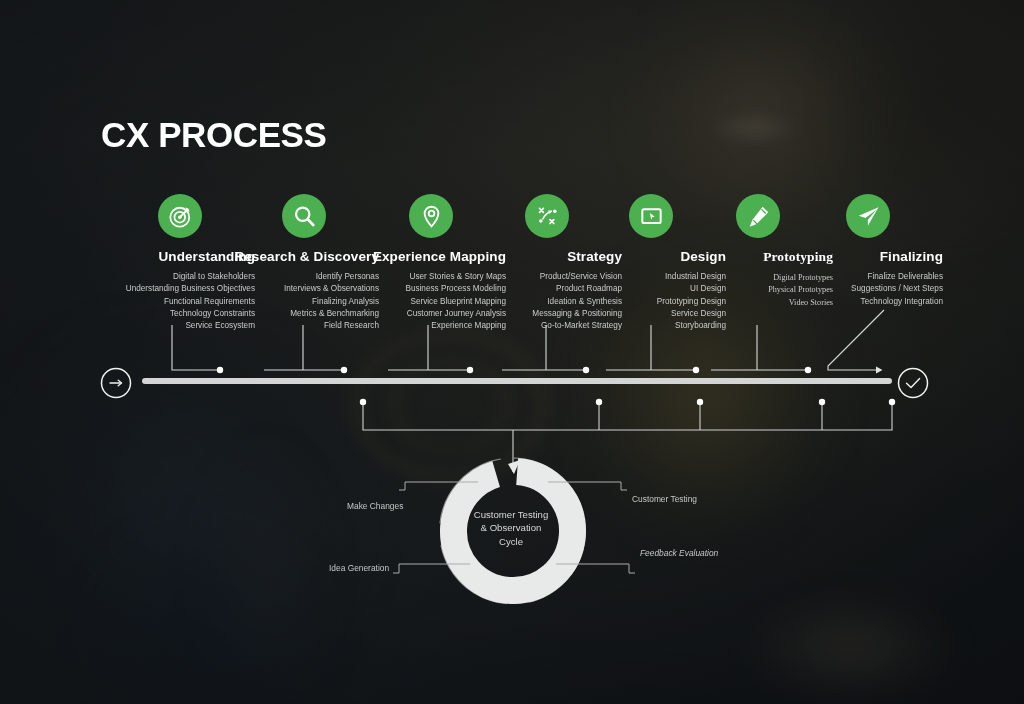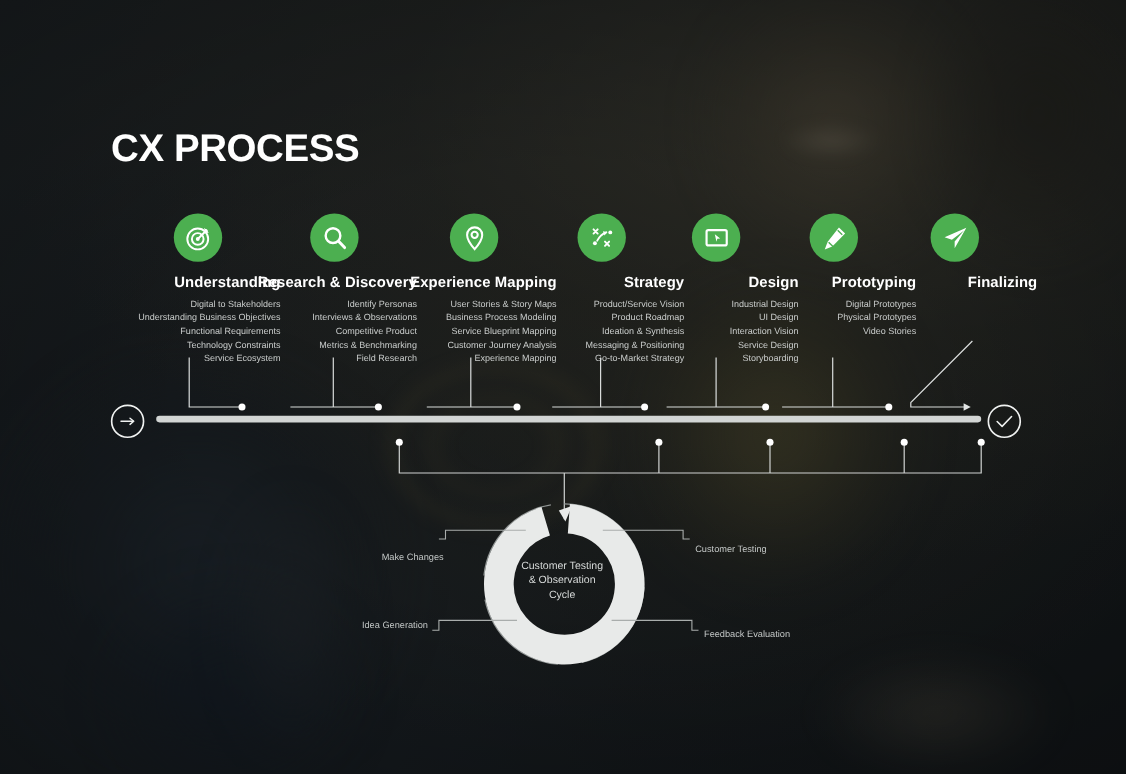--- a/index.html
+++ b/index.html
@@ -164,21 +164,21 @@
     <div class="pc">
       <svg width="25" height="25" viewBox="0 0 24 24">
         <circle cx="10.3" cy="9.8" r="6.4" fill="none" stroke="#fff" stroke-width="2.1"></circle>
         <path d="M15.2 14.7 L20.4 20.2" stroke="#fff" stroke-width="2.6" stroke-linecap="round"></path>
       </svg>
     </div>
     <div class="ph">Research &amp; Discovery</div>
     <ul class="pl">
       <li>Identify Personas</li>
       <li>Interviews &amp; Observations</li>
-      <li>Competitive Product</li>
+      <li>Finalizing Analysis</li>
       <li>Metrics &amp; Benchmarking</li>
       <li>Field Research</li>
     </ul>
   </div>
 
   <div class="phase" style="left:356px; width:150px;">
     <div class="pc">
       <svg width="25" height="25" viewBox="0 0 24 24">
         <path d="M12 2.6 C8.3 2.6 5.4 5.5 5.4 9.2 C5.4 14.0 12 21.6 12 21.6 C12 21.6 18.6 14.0 18.6 9.2 C18.6 5.5 15.7 2.6 12 2.6 Z" fill="none" stroke="#fff" stroke-width="1.8"></path>
         <circle cx="12" cy="9.1" r="2.7" fill="none" stroke="#fff" stroke-width="1.8"></circle>
@@ -219,27 +219,27 @@
     <div class="pc">
       <svg width="25" height="25" viewBox="0 0 24 24">
         <rect x="3.2" y="5.0" width="17.6" height="13.3" rx="1.5" fill="none" stroke="#fff" stroke-width="1.9"></rect>
         <path d="M10.4 8.6 L15.1 12.2 L12.6 12.6 L11.8 15.2 Z" fill="#fff"></path>
       </svg>
     </div>
     <div class="ph">Design</div>
     <ul class="pl">
       <li>Industrial Design</li>
       <li>UI Design</li>
-      <li>Interaction Vision</li>
+      <li>Prototyping Design</li>
       <li>Service Design</li>
       <li>Storyboarding</li>
     </ul>
   </div>
 
-  <div class="phase" style="left:683px; width:150px;">
+  <div class="phase" style="left:683px; width:150px;font-family:Liberation Serif, serif;">
     <div class="pc">
       <svg width="25" height="25" viewBox="0 0 24 24">
         <path d="M16.0 2.6 L21.4 8.0 L10.2 19.2 L3.6 21.8 L6.2 15.2 Z" fill="#fff"></path>
         <path d="M7.0 15.6 L11.0 19.6" stroke="#4caf50" stroke-width="1.2"></path>
         <path d="M14.9 5.1 L18.9 9.1" stroke="#4caf50" stroke-width="1.2"></path>
       </svg>
     </div>
     <div class="ph">Prototyping</div>
     <ul class="pl">
       <li>Digital Prototypes</li>
@@ -248,20 +248,25 @@
     </ul>
   </div>
 
   <div class="phase" style="left:793px; width:150px;">
     <div class="pc">
       <svg width="25" height="25" viewBox="0 0 24 24">
         <path d="M21.6 3.0 L2.6 11.2 L9.0 13.5 L19.6 5.4 L11.4 15.0 L11.4 20.8 Z" fill="#fff"></path>
       </svg>
     </div>
     <div class="ph">Finalizing</div>
+    <ul class="pl">
+      <li>Finalize Deliverables</li>
+      <li>Suggestions / Next Steps</li>
+      <li>Technology Integration</li>
+    </ul>
   </div>
 
   <svg id="tl" width="1024" height="704">
 
     <rect x="142" y="378" width="750" height="6" rx="3" fill="#d2d5d4"></rect>
 
     <g>
       <circle cx="116" cy="383" r="14.5" fill="none" stroke="#f0f2f1" stroke-width="1.5"></circle>
       <path d="M110 383 H121" stroke="#f0f2f1" stroke-width="1.3" stroke-linecap="round"></path>
       <path d="M118.2 380.2 L121.6 383 L118.2 385.8" fill="none" stroke="#f0f2f1" stroke-width="1.3" stroke-linecap="round" stroke-linejoin="round"></path>
@@ -334,15 +339,15 @@
 
   <div class="cyc-text">
     <div>Customer Testing</div>
     <div>&amp; Observation</div>
     <div>Cycle</div>
   </div>
 
   <div class="clab" style="left:347px; top:485px;margin-top:16px;">Make Changes</div>
   <div class="clab" style="left:632px; top:494px;">Customer Testing</div>
   <div class="clab" style="left:329px; top:563px;text-align:right;">Idea Generation</div>
-  <div class="clab" style="left:640px; top:571px;">Feedback Evaluation</div>
+  <div class="clab" style="left:640px; top:548px;font-style:italic;">Feedback Evaluation</div>
 
 </div>
 
 </body></html>

